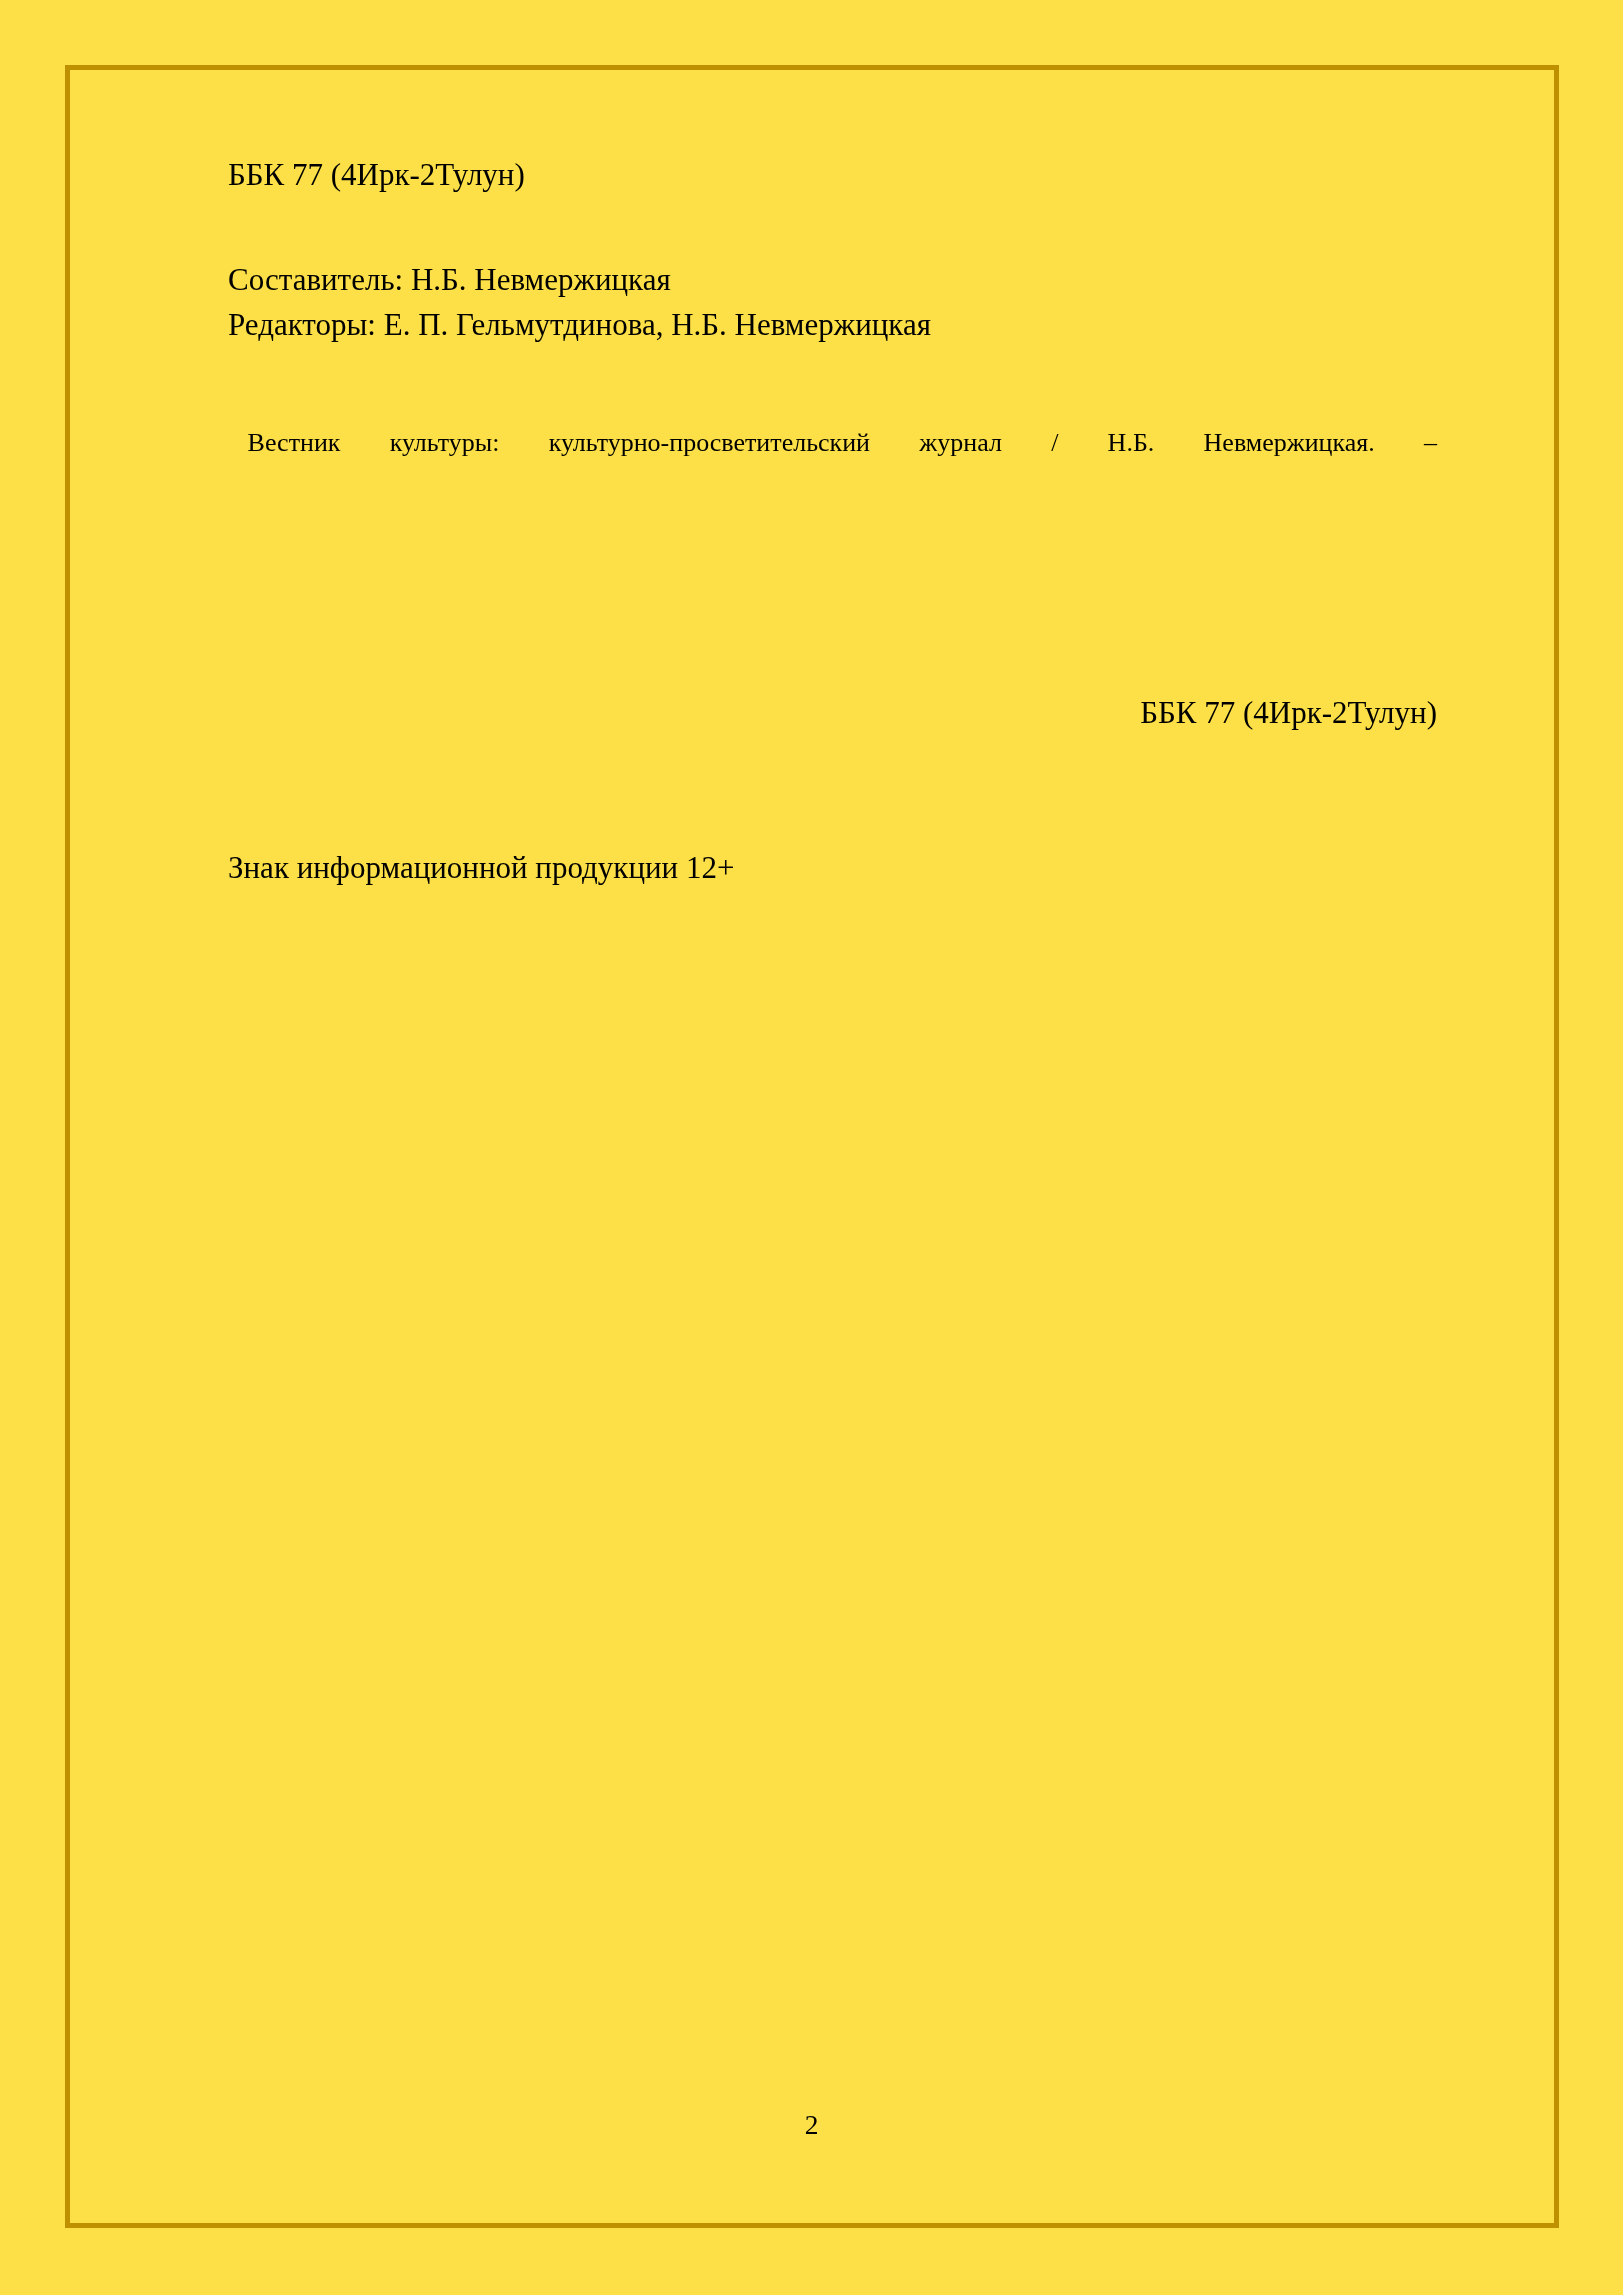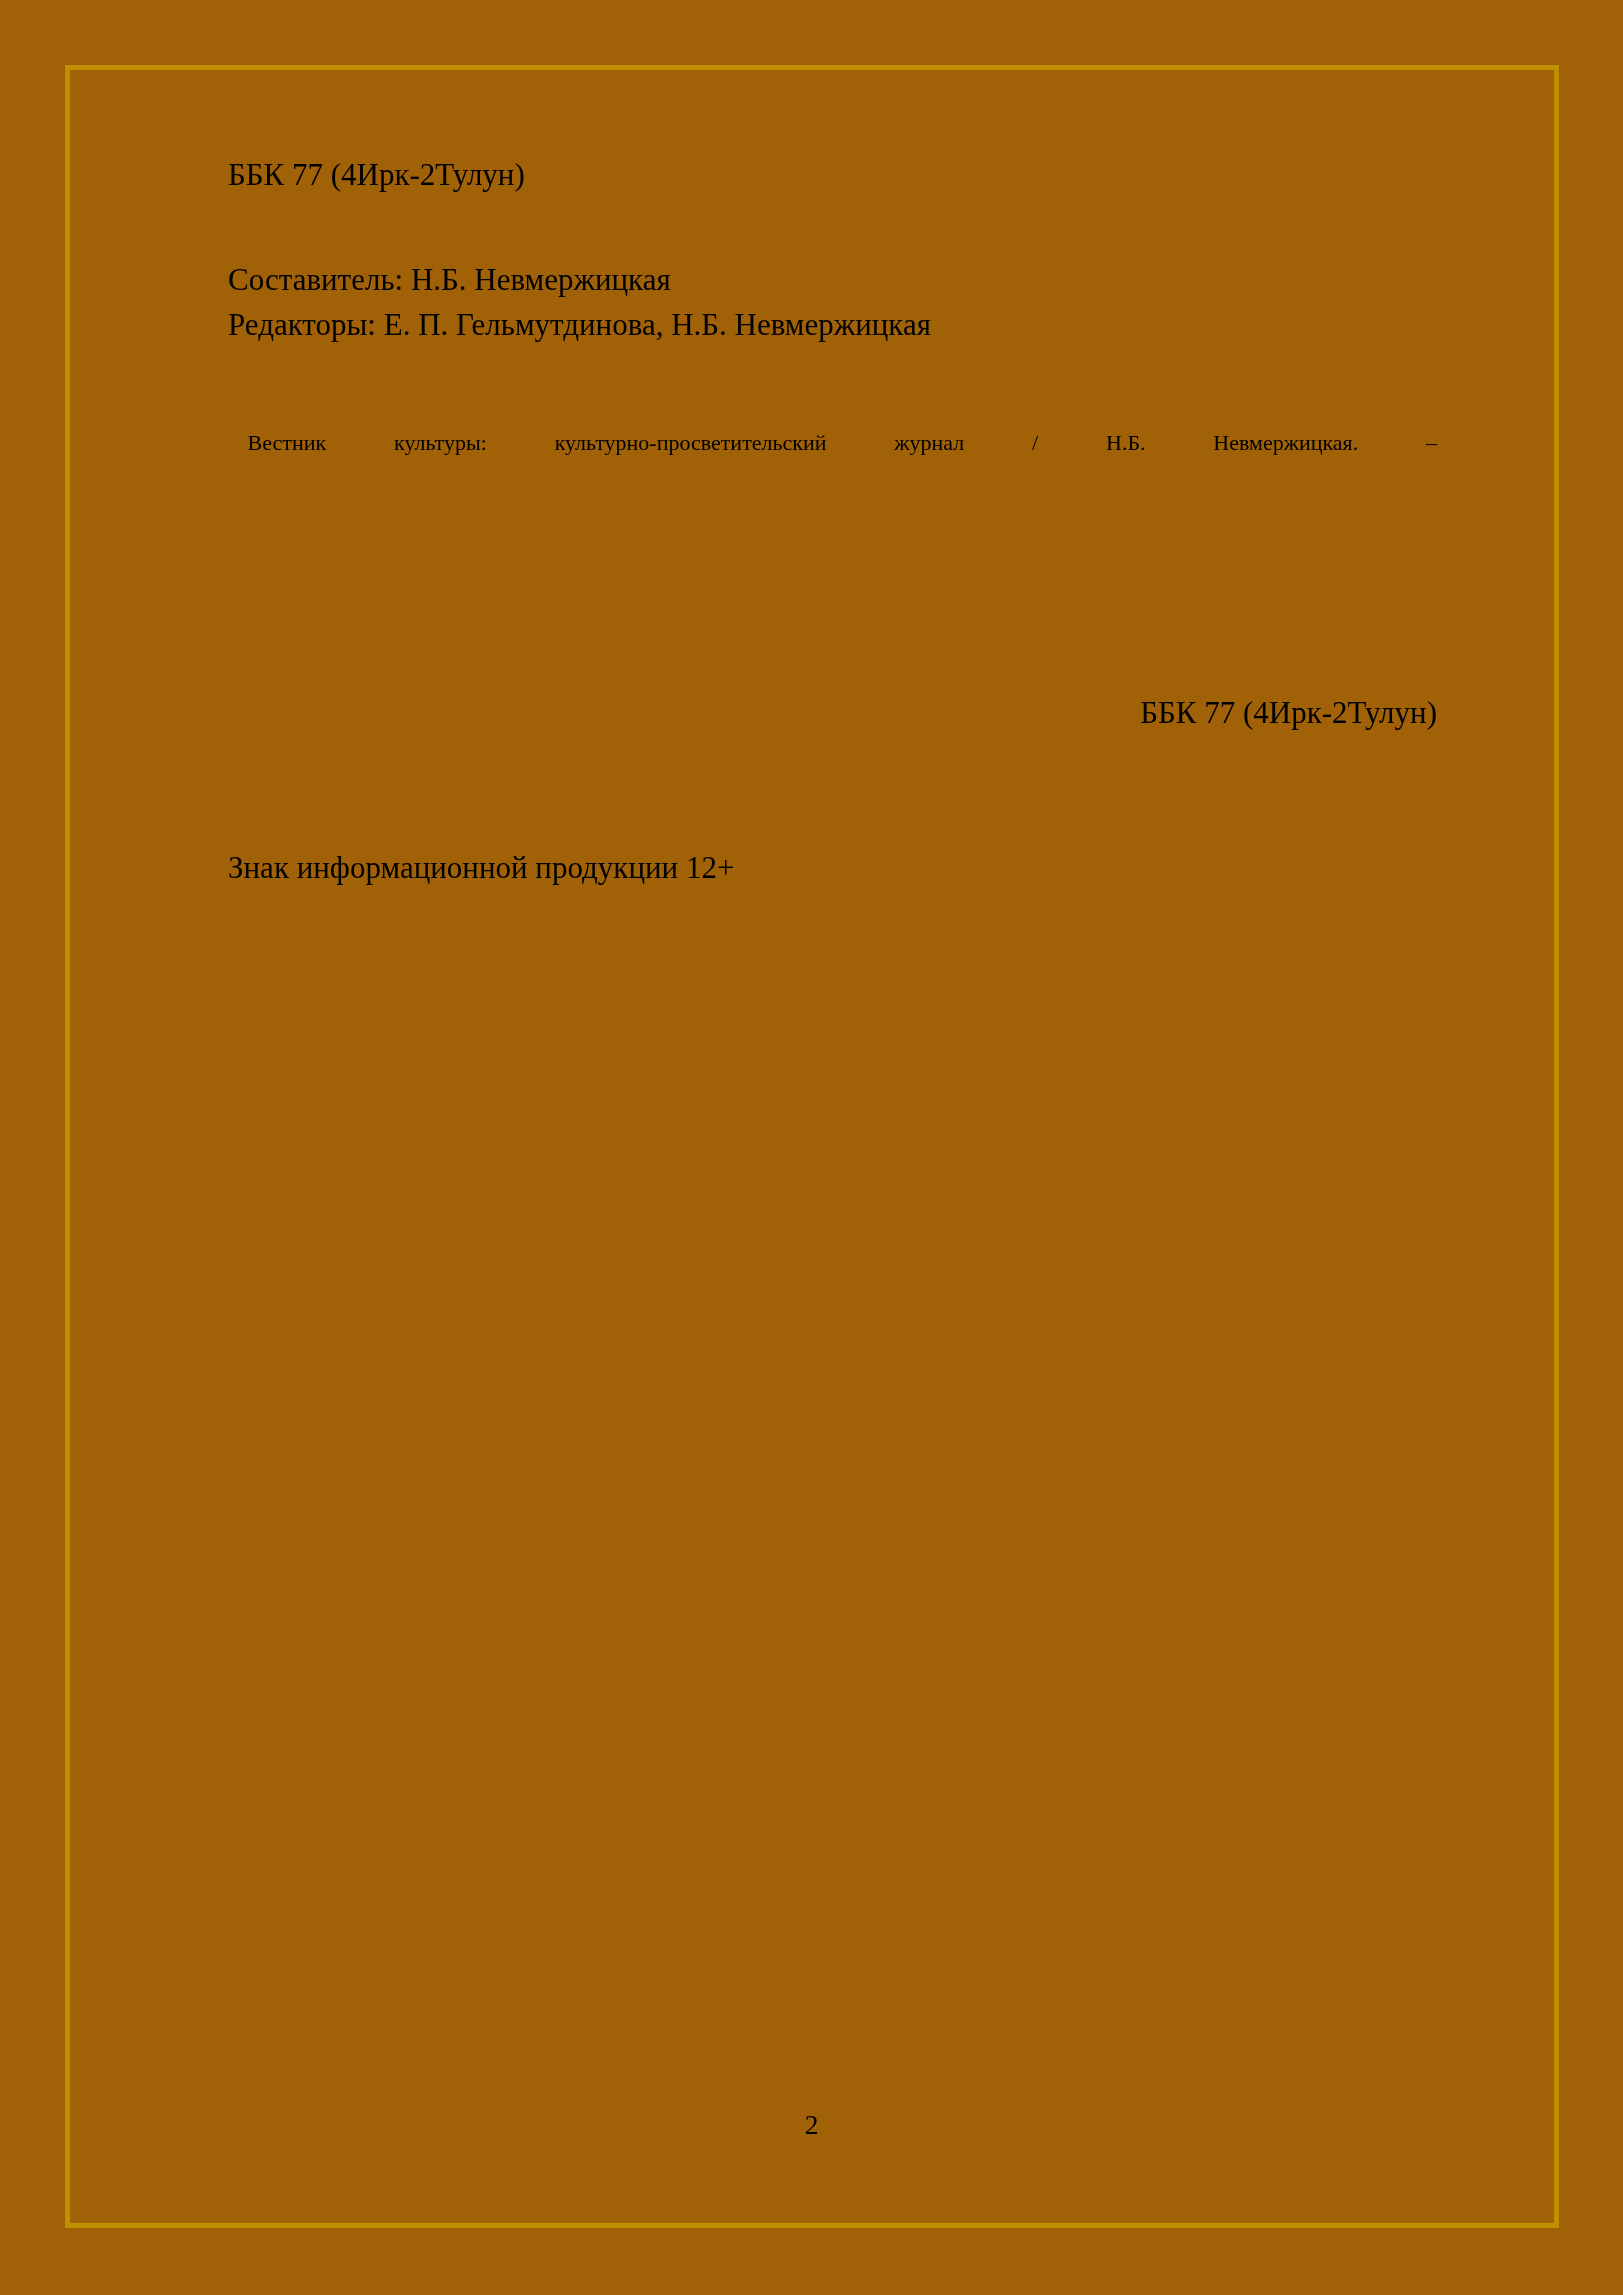--- a/index.html
+++ b/index.html
@@ -8,21 +8,21 @@
     background: #ffffff;
   }
   body {
     font-family: "Liberation Serif", "DejaVu Serif", serif;
     color: #000000;
   }
   #page {
     position: relative;
     width: 1623px;
     height: 2295px;
-    background: #a16207;
+    background: #fde047;
     overflow: hidden;
   }
   
   #page-border {
     position: absolute;
     left: 65px;
     top: 65px;
     width: 1494px;
     height: 2163px;
     border: 5.2px solid #bf9000;
@@ -35,21 +35,21 @@
     top: 152px;
     width: 1209px;
   }
   .line {
     font-size: 31px;
     line-height: 45px;
     text-align: left;
     white-space: pre;
   }
   .para {
-    font-size: 22px;
+    font-size: 26px;
     line-height: 45px;
     text-align: justify;
     text-justify: inter-word;
     margin: 0;
   }
   .para-justify-all {
     text-align: justify;
   }
   .para-justify-all::after {
     content: "";

